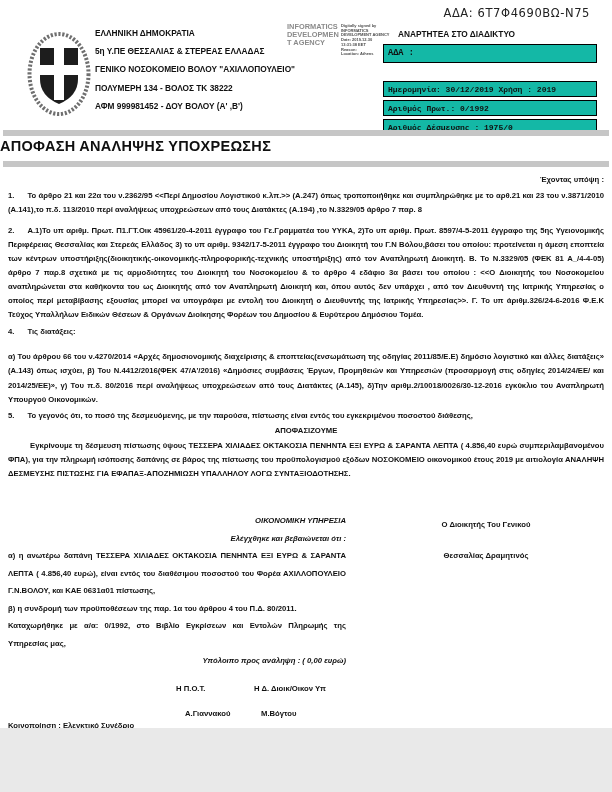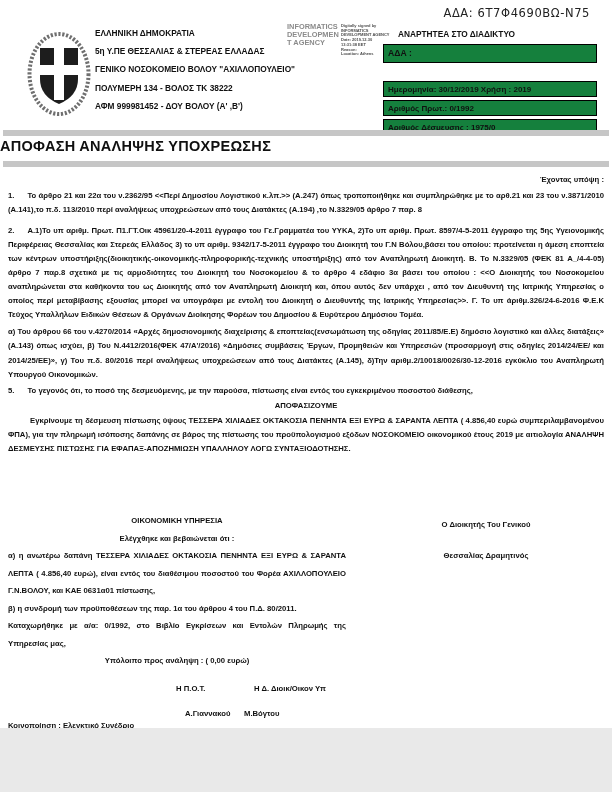--- a/index.html
+++ b/index.html
@@ -7,21 +7,21 @@
         font-family:"Liberation Sans",sans-serif;color:#101010;overflow:hidden;}
   .abs{position:absolute;}
   
   .ada-top{top:6px;right:22px;font-size:11.5px;font-weight:400;letter-spacing:0.6px;color:#222;
            font-family:"DejaVu Sans",sans-serif;}
   .coat{left:27px;top:31px;width:64px;height:86px;}
   .org{left:95px;top:24px;width:205px;font-size:8.3px;font-weight:700;line-height:18.2px;}
   .stamp-agency{left:287px;top:23px;width:60px;font-size:7.4px;font-weight:700;color:#8b8b8b;line-height:8.2px;}
   .stamp-details{left:341px;top:24px;width:58px;font-size:4px;font-weight:700;color:#4d4d4d;line-height:4.7px;}
   .posted{left:398px;top:29px;font-size:8.3px;font-weight:700;}
-  .hbox{left:383px;width:205px;border:1.5px solid #000;font-weight:700;background:#15803d;}
+  .hbox{left:383px;width:205px;border:1.5px solid #000;font-weight:700;background:#14b8a6;font-family:Liberation Mono, monospace;}
   .ada-box{top:44px;height:14px;font-size:8.6px;padding:3px 3px 0 4px;}
   .ibox{height:11px;font-size:8px;padding:2.5px 3px 0 4px;}
   .ibox0{top:81px;} .ibox1{top:100px;} .ibox2{top:119px;}
   
   .bar{left:3px;right:3px;height:6px;background:#c6c6c6;}
   .bar1{top:130px;} .bar2{top:161px;}
   .doc-title{top:138px;left:0;width:612px;text-align:left;font-size:14.5px;font-weight:700;letter-spacing:0.3px;}
   
   .body{left:8px;right:8px;top:173px;font-size:7.7px;font-weight:700;line-height:14px;text-align:justify;}
   .body p{margin:0;}
@@ -30,28 +30,28 @@
   .p-item2{margin-bottom:3px !important;}
   .p-intro4{margin-bottom:11px !important;text-align:left;}
   .p-block4{margin-bottom:2px !important;line-height:14.3px;}
   .p-item5{text-align:left;}
   .p-decide-h{text-align:center;margin:1px 0 1px !important;}
   .p-decision{text-indent:22px;}
   .num{padding-right:13px;}
   
   .leftcol{left:8px;top:512px;width:338px;font-size:7.7px;font-weight:700;line-height:17.5px;text-align:justify;}
   .leftcol p{margin:0;}
-  .lc-head,.lc-checked,.lc-remainder{text-align:center;}
+  .lc-head,.lc-checked,.lc-remainder{text-align:right;font-style:italic;}
   .rightcol{left:372px;top:514px;width:228px;text-align:center;font-size:7.7px;font-weight:700;line-height:17px;}
   .rightcol p{margin:2px;}
   .rc-name{margin-top:14px !important;}
   
   .sig{font-size:7.7px;font-weight:700;}
   .sig-t1{left:176px;top:684px;} .sig-t2{left:240px;top:684px;padding-left:14px;}
-  .sig-n1{left:185px;top:709px;} .sig-n2{left:244px;top:709px;}
+  .sig-n1{left:185px;top:709px;} .sig-n2{left:261px;top:709px;}
   .footer{left:8px;top:721px;font-size:7.7px;font-weight:700;}
 </style>
 </head>
 <body>
 
 <div class="page">
 
   <div class="abs ada-top">ΑΔΑ: 6Τ7Φ4690ΒΩ-Ν75</div>
 
   <svg class="abs coat" viewBox="0 0 64 86" xmlns="http://www.w3.org/2000/svg">
@@ -92,20 +92,21 @@
   <div class="abs hbox ibox ibox2">Αριθμός Δέσμευσης : 1975/0</div>
 
   <div class="abs bar bar1"></div>
   <div class="abs doc-title">ΑΠΟΦΑΣΗ ΑΝΑΛΗΨΗΣ ΥΠΟΧΡΕΩΣΗΣ</div>
   <div class="abs bar bar2"></div>
 
   <div class="abs body">
     <p class="p-having">Έχοντας υπόψη :</p>
     <p class="p-item1"><span class="num">1.</span><span>Το άρθρο 21 και 22α του ν.2362/95 &lt;&lt;Περί Δημοσίου Λογιστικού κ.λπ.&gt;&gt; (Α.247) όπως τροποποιήθηκε και συμπληρώθηκε με το αρθ.21 και 23 του ν.3871/2010 (Α.141),το π.δ. 113/2010 περί αναλήψεως υποχρεώσεων από τους Διατάκτες (Α.194) ,το Ν.3329/05 άρθρο 7 παρ. 8</span></p>
     <p class="p-item2"><span class="num">2.</span><span>Α.1)Το υπ αριθμ. Πρωτ. Π1.ΓΤ.Οικ 45961/20-4-2011 έγγραφο του Γε.Γραμματέα του ΥΥΚΑ, 2)Το υπ αριθμ. Πρωτ. 8597/4-5-2011 έγγραφο της 5ης Υγειονομικής Περιφέρειας Θεσσαλίας και Στερεάς Ελλάδος 3) το υπ αριθμ. 9342/17-5-2011 έγγραφο του Διοικητή του Γ.Ν Βόλου,βάσει του οποίου: προτείνεται η άμεση εποπτεία των κέντρων υποστήριξης(διοικητικής-οικονομικής-πληροφορικής-τεχνικής υποστήριξης) από τον Αναπληρωτή Διοικητή. Β. Το Ν.3329/05 (ΦΕΚ 81 Α_/4-4-05) άρθρο 7 παρ.8 σχετικά με τις αρμοδιότητες του Διοικητή του Νοσοκομείου &amp; το άρθρο 4 εδάφιο 3α βάσει του οποίου : &lt;&lt;Ο Διοικητής του Νοσοκομείου αναπληρώνεται στα καθήκοντα του ως Διοικητής από τον Αναπληρωτή Διοικητή και, όπου αυτός δεν υπάρχει , από τον Διευθυντή της Ιατρικής Υπηρεσίας ο οποίος περί μεταβίβασης εξουσίας μπορεί να υπογράφει με εντολή του Διοικητή ο Διευθυντής της Ιατρικής Υπηρεσίας&gt;&gt;. Γ. Το υπ άριθμ.326/24-6-2016 Φ.Ε.Κ Τεύχος Υπαλλήλων Ειδικών Θέσεων &amp; Οργάνων Διοίκησης Φορέων του Δημοσίου &amp; Ευρύτερου Δημόσιου Τομέα.</span></p>
+    <p class="p-intro4"><span class="num">4.</span><span>Τις διατάξεις:</span></p>
     <p class="p-block4"><span>α) Του άρθρου 66 του ν.4270/2014 «Αρχές δημοσιονομικής διαχείρισης &amp; εποπτείας(ενσωμάτωση της οδηγίας 2011/85/Ε.Ε) δημόσιο λογιστικό και άλλες διατάξεις» (Α.143) όπως ισχύει, β) Του Ν.4412/2016(ΦΕΚ 47/Α'/2016) «Δημόσιες συμβάσεις Έργων, Προμηθειών και Υπηρεσιών (προσαρμογή στις οδηγίες 2014/24/ΕΕ/ και 2014/25/ΕΕ)», γ) Του π.δ. 80/2016 περί αναλήψεως υποχρεώσεων από τους Διατάκτες (Α.145), δ)Την αριθμ.2/10018/0026/30-12-2016 εγκύκλιο του Αναπληρωτή Υπουργού Οικονομικών.</span></p>
     <p class="p-item5"><span class="num">5.</span><span>Το γεγονός ότι, το ποσό της δεσμευόμενης, με την παρούσα, πίστωσης είναι εντός του εγκεκριμένου ποσοστού διάθεσης,</span></p>
     <p class="p-decide-h">ΑΠΟΦΑΣΙΖΟΥΜΕ</p>
     <p class="p-decision">Εγκρίνουμε τη δέσμευση πίστωσης ύψους ΤΕΣΣΕΡΑ ΧΙΛΙΑΔΕΣ ΟΚΤΑΚΟΣΙΑ ΠΕΝΗΝΤΑ ΕΞΙ ΕΥΡΩ &amp; ΣΑΡΑΝΤΑ ΛΕΠΤΑ ( 4.856,40 ευρώ συμπεριλαμβανομένου ΦΠΑ), για την πληρωμή ισόποσης δαπάνης σε βάρος της πίστωσης του προϋπολογισμού εξόδων ΝΟΣΟΚΟΜΕΙΟ οικονομικού έτους 2019 με αιτιολογία ΑΝΑΛΗΨΗ ΔΕΣΜΕΥΣΗΣ ΠΙΣΤΩΣΗΣ ΓΙΑ ΕΦΑΠΑΞ-ΑΠΟΖΗΜΙΩΣΗ ΥΠΑΛΛΗΛΟΥ ΛΟΓΩ ΣΥΝΤΑΞΙΟΔΟΤΗΣΗΣ.</p>
   </div>
 
   <div class="abs leftcol">
     <p class="lc-head">ΟΙΚΟΝΟΜΙΚΗ ΥΠΗΡΕΣΙΑ</p>
     <p class="lc-checked">Ελέγχθηκε και βεβαιώνεται ότι :</p>
     <p>α) η ανωτέρω δαπάνη ΤΕΣΣΕΡΑ ΧΙΛΙΑΔΕΣ ΟΚΤΑΚΟΣΙΑ ΠΕΝΗΝΤΑ ΕΞΙ ΕΥΡΩ &amp; ΣΑΡΑΝΤΑ ΛΕΠΤΑ ( 4.856,40 ευρώ), είναι εντός του διαθέσιμου ποσοστού του Φορέα ΑΧΙΛΛΟΠΟΥΛΕΙΟ Γ.Ν.ΒΟΛΟΥ, και ΚΑΕ 0631α01 πίστωσης,</p>

